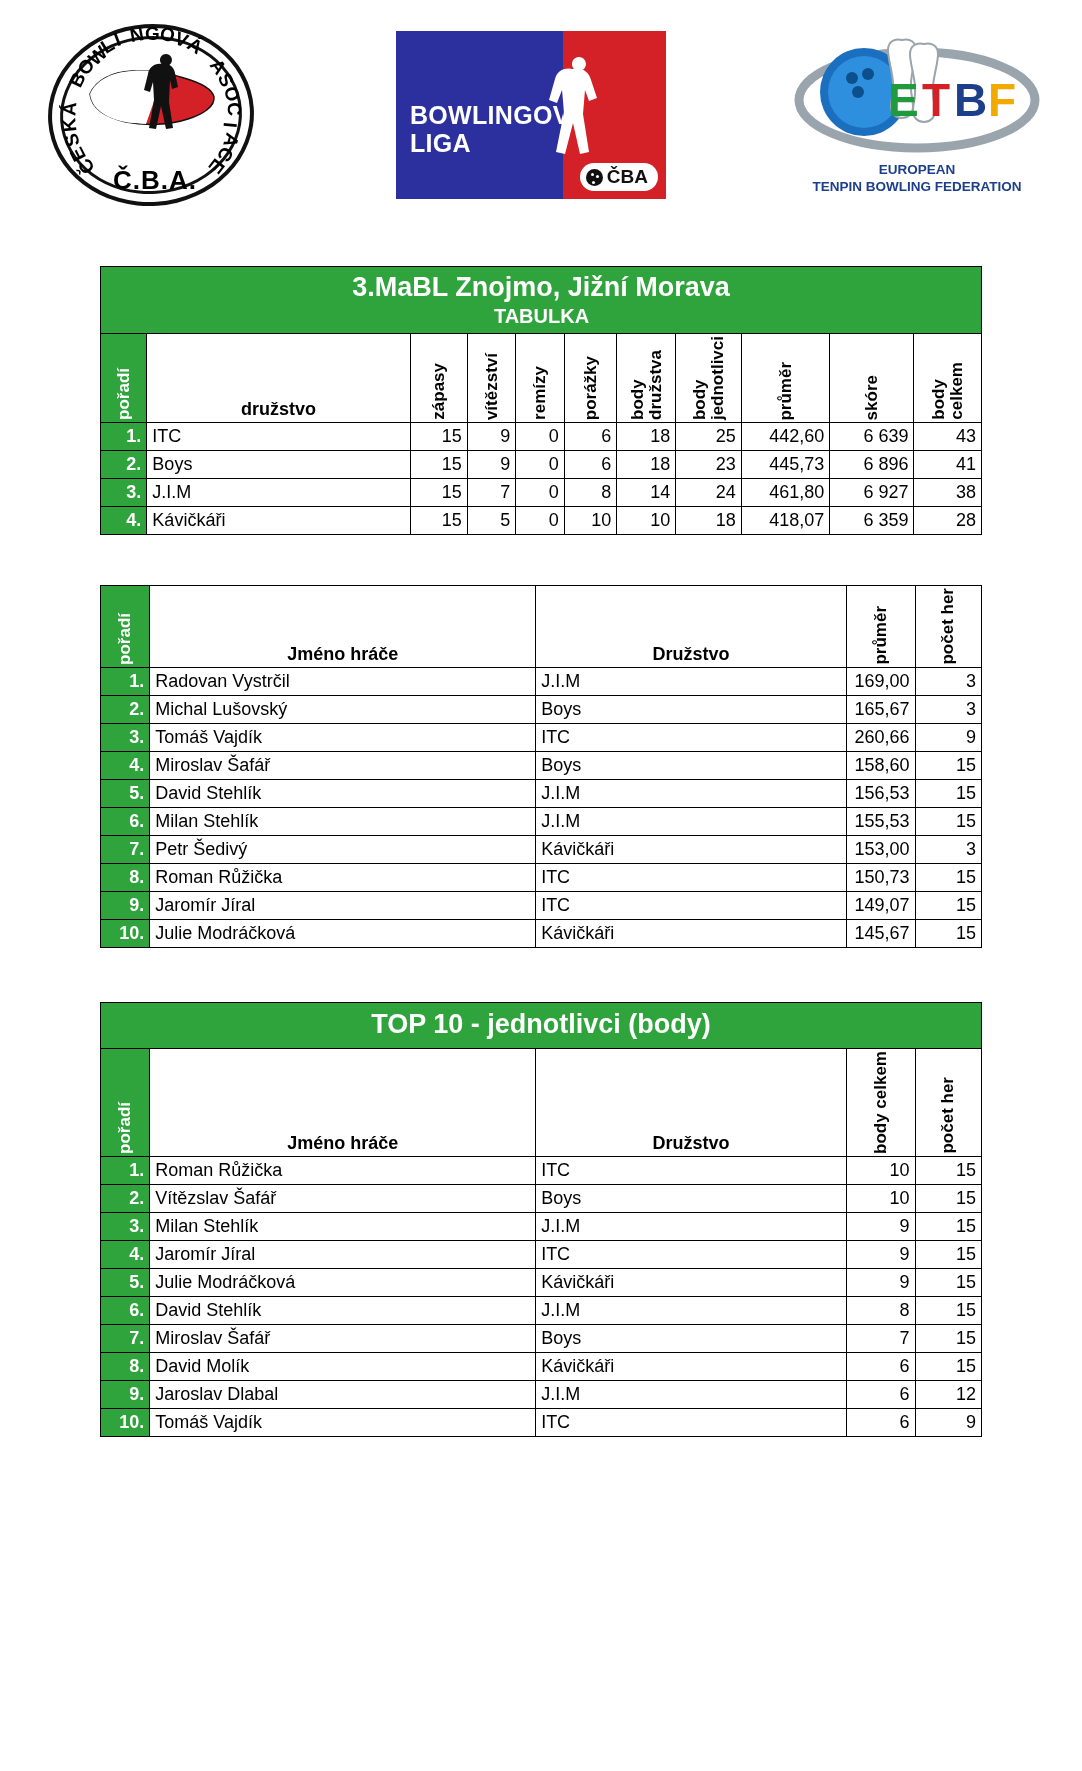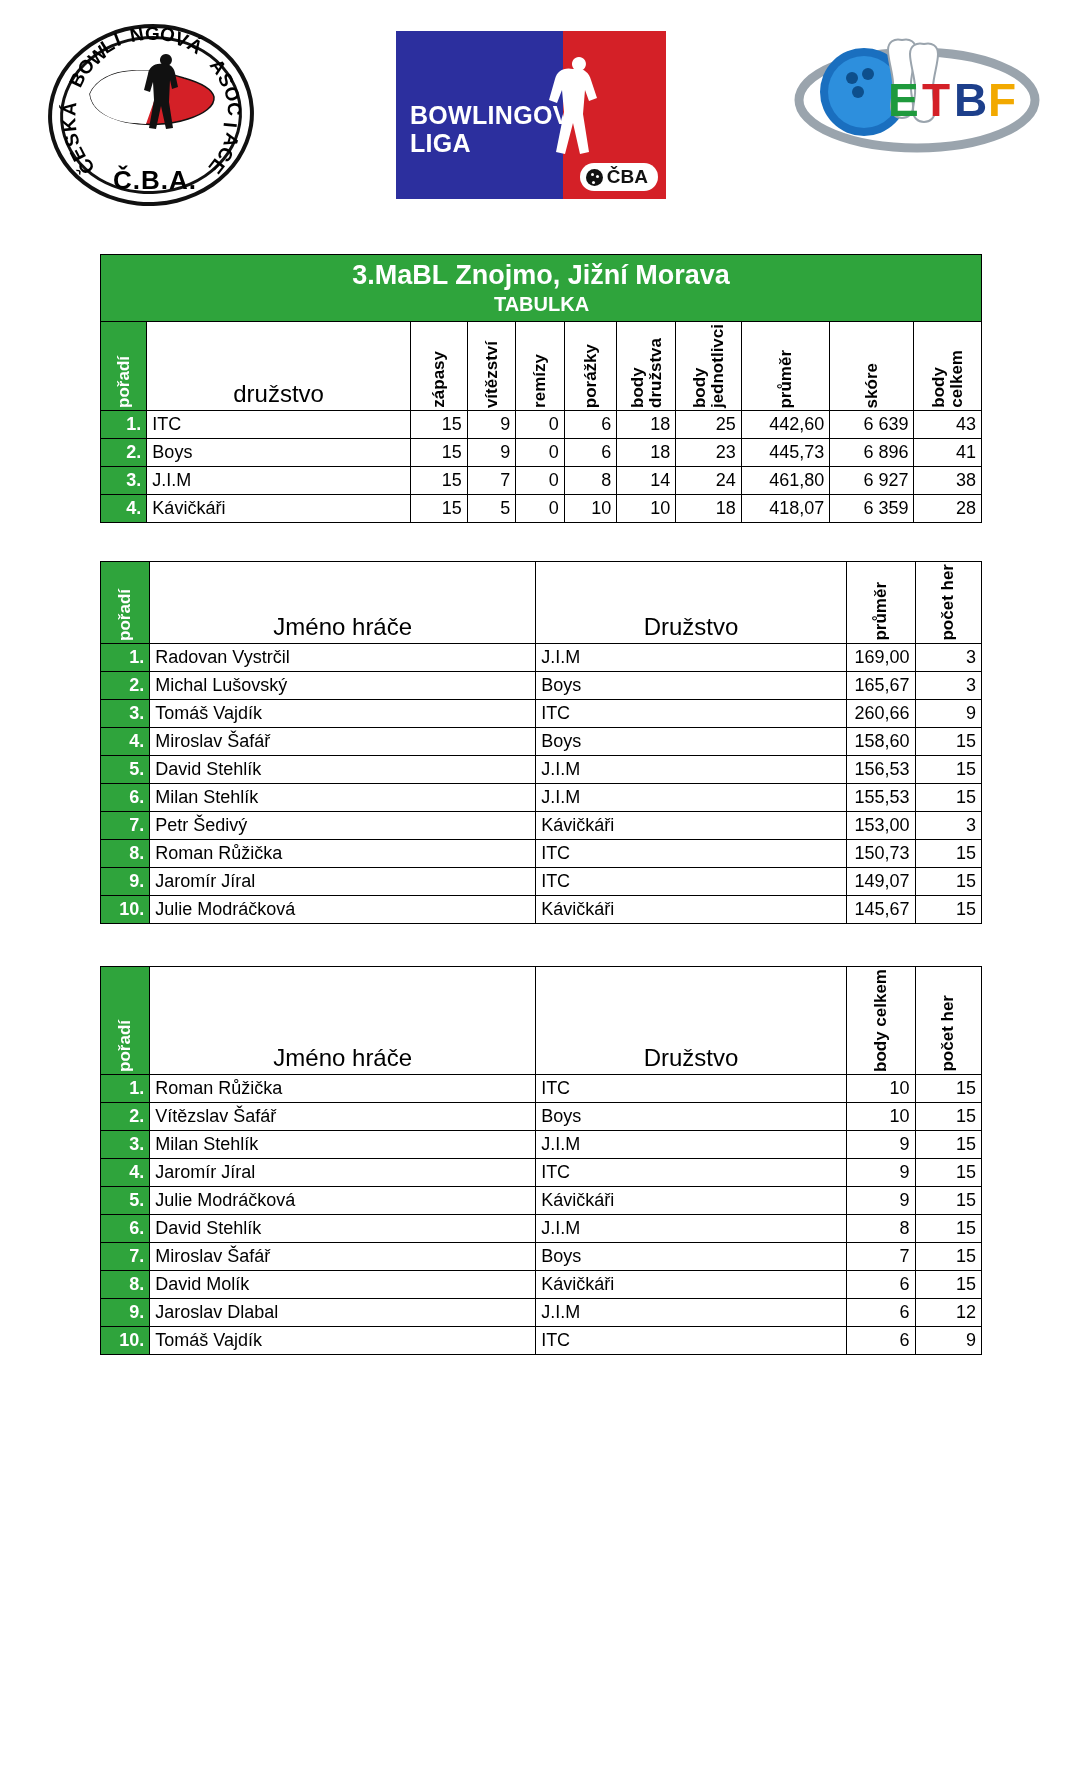--- a/index.html
+++ b/index.html
@@ -183,21 +183,21 @@
     line-height: 1.1;
   }
   .title-bar .t2 {
     font-size: 16px;
     font-weight: bold;
     margin-top: 6px;
   }
 
   
   .section {
-    margin: 4px 100px 0 100px;
+    margin: 16px 100px 0 100px;
   }
   .sec-gap-1 { height: 32px; }
   .sec-gap-2 { height: 34px; }
   .sec-gap-3 { height: 38px; }
 
   .green-head {
     background: #2fa43c;
     color: #ffffff;
     text-align: center;
     font-weight: bold;
@@ -260,22 +260,22 @@
     align-items: flex-end;
     height: 100%;
   }
   .hdr-green-rot {
     background: #2fa43c !important;
     color: #fff;
   }
   .hdr-mid {
     vertical-align: bottom;
     text-align: center;
-    font-weight: normal;
-    font-size: 24px;
+    font-weight: bold;
+    font-size: 18px;
     padding-bottom: 4px;
   }
   .num { text-align: right; }
   .lft { text-align: left; }
 
   
   .t1 col.c0 { width: 44px; }
   .t1 col.c1 { width: 250px; }
   .t1 col.c2 { width: 54px; }
   .t1 col.c3 { width: 46px; }
@@ -374,20 +374,24 @@
         <circle cx="66" cy="62" r="6" fill="#0d4f8c"></circle>
         <g transform="translate(96,4)">
           <path d="M14,6 c8,-2 14,2 14,10 c0,9 -4,20 -5,32 c-1,10 2,18 2,24 c0,8 -5,12 -11,12 c-6,0 -11,-4 -11,-12 c0,-6 3,-14 2,-24 c-1,-12 -5,-23 -5,-32 c0,-8 6,-12 14,-10 Z" fill="#ffffff" stroke="#9aa4ad" stroke-width="2"></path>
           <path d="M36,10 c8,-2 14,2 14,10 c0,9 -4,20 -5,32 c-1,10 2,18 2,24 c0,8 -5,12 -11,12 c-6,0 -11,-4 -11,-12 c0,-6 3,-14 2,-24 c-1,-12 -5,-23 -5,-32 c0,-8 6,-12 14,-10 Z" fill="#ffffff" stroke="#9aa4ad" stroke-width="2"></path>
         </g>
         <text x="96" y="86" font-family="Liberation Sans, sans-serif" font-size="46" font-weight="bold" fill="#1f9a3d">E</text>
         <text x="130" y="86" font-family="Liberation Sans, sans-serif" font-size="46" font-weight="bold" fill="#d42027">T</text>
         <text x="162" y="86" font-family="Liberation Sans, sans-serif" font-size="46" font-weight="bold" fill="#1d3f8b">B</text>
         <text x="196" y="86" font-family="Liberation Sans, sans-serif" font-size="46" font-weight="bold" fill="#f2a900">F</text>
       </svg>
+      <div class="etbf-text">
+        <div>EUROPEAN</div>
+        <div>TENPIN BOWLING FEDERATION</div>
+      </div>
     </div>
   </div>
 
 
   <div class="sec-gap-1"></div>
 
   <div class="section">
     <div class="green-head">
       <div class="gh1">3.MaBL Znojmo, Jižní Morava</div>
       <div class="gh2">TABULKA</div>
@@ -624,20 +628,23 @@
           <td class="num">145,67</td>
           <td class="num">15</td>
         </tr>
       </tbody>
     </table>
   </div>
 
   <div class="sec-gap-3"></div>
 
   <div class="section">
+    <div class="green-head single">
+      <div class="gh1">TOP 10 - jednotlivci (body)</div>
+    </div>
     <table class="grid t2">
       <colgroup>
           <col class="c0">
           <col class="c1">
           <col class="c2">
           <col class="c3">
           <col class="c4">
         </colgroup>
       <thead>
         <tr>

